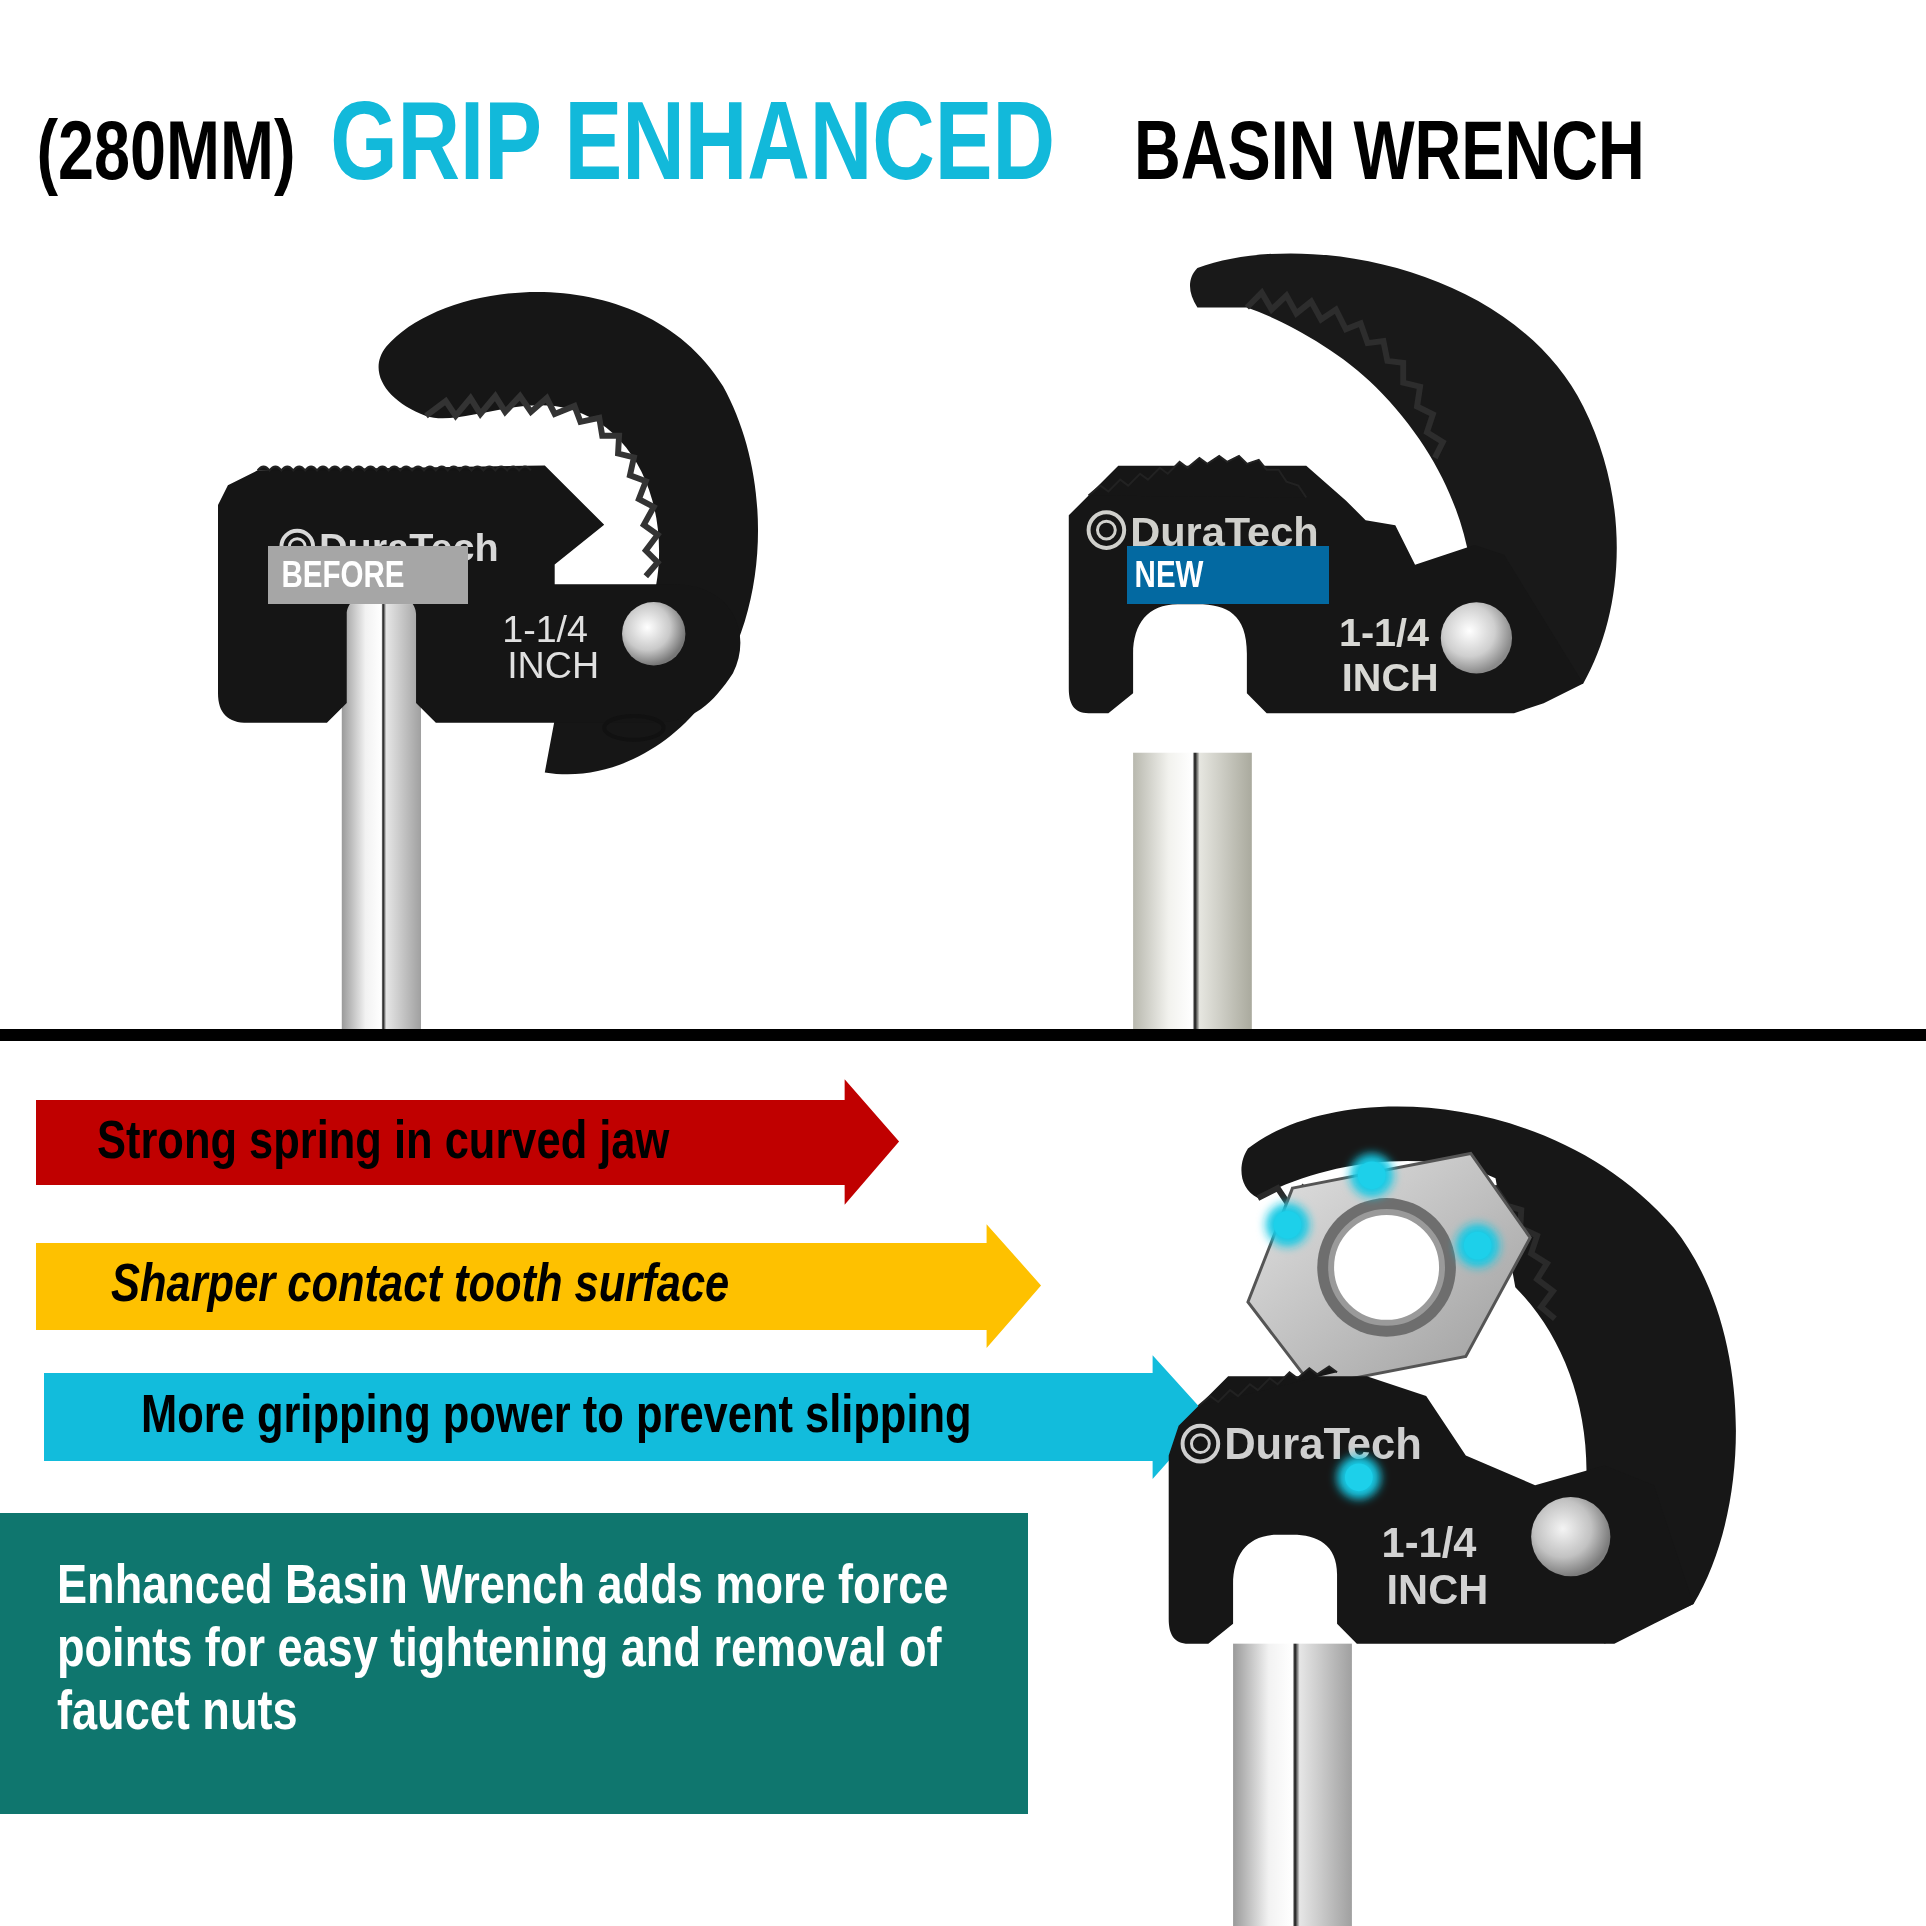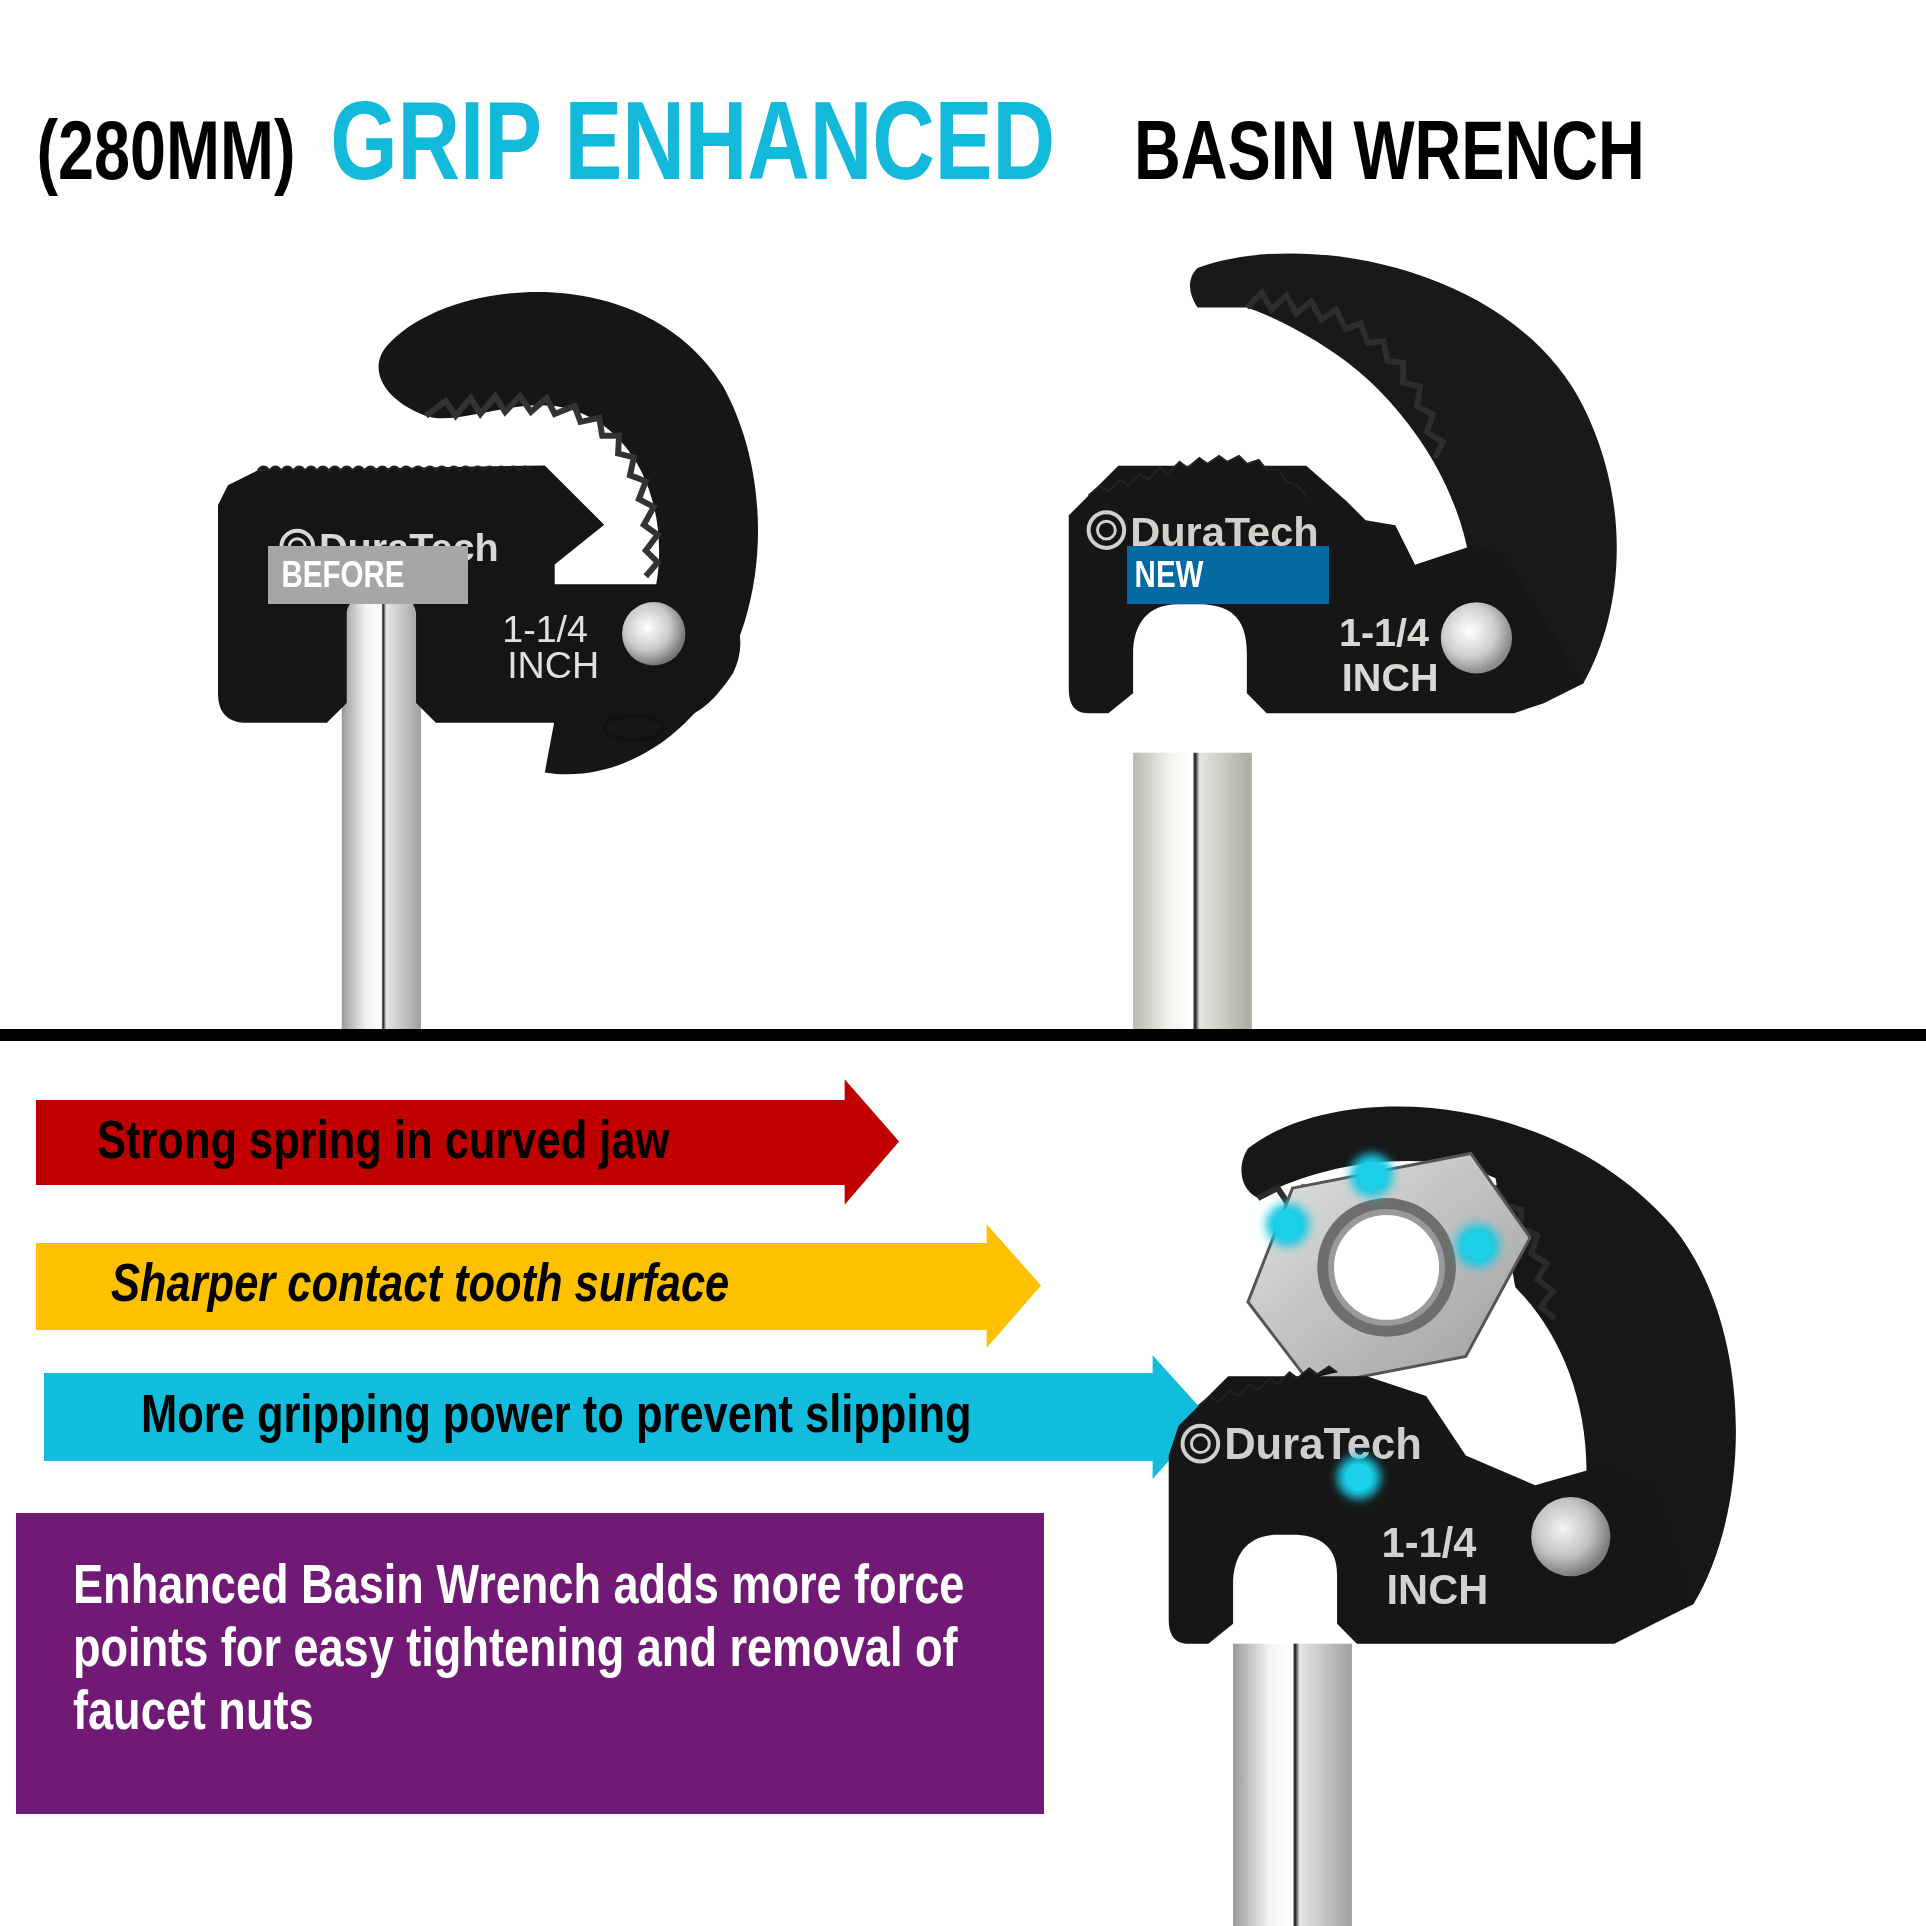--- a/index.html
+++ b/index.html
@@ -17,21 +17,21 @@
     .badge { position: absolute; height: 58px; color: #fff; font-weight: 700; font-size: 36px; text-align: left; line-height: 58px; margin-top: 14px; }
     .badge span { display: inline-block; transform: scaleX(0.82); }
 
     .divider { position: absolute; left: 0; top: 1029px; width: 1927px; height: 12px; background: #000; }
 
     
     .arrow { position: absolute; margin-left: 36px; }
     .arrow svg { position: absolute; left: 0; top: 0; }
     .arrow-text { position: absolute; font-weight: 700; color: #000; white-space: nowrap; font-size: 53px; transform: scaleX(0.82); transform-origin: left center; }
 
-    .info { position: absolute; left: 16px; top: 1513px; width: 1028px; height: 301px; background: #701a75; }
+    .info { position: absolute; left: 0; top: 1513px; width: 1028px; height: 301px; background: #0f766e; }
     .info-text { position: absolute; left: 57px; top: 40px; width: 1188px; color: #fff; font-weight: 700; font-size: 55px; line-height: 63px; transform: scaleX(0.82); transform-origin: left top; }
   </style>
 </head>
 <body>
 
 <div class="title">
   <span class="t-size">(280MM)</span>
   <span class="t-accent">GRIP ENHANCED</span>
   <span class="t-main">BASIN WRENCH</span>
 </div>

